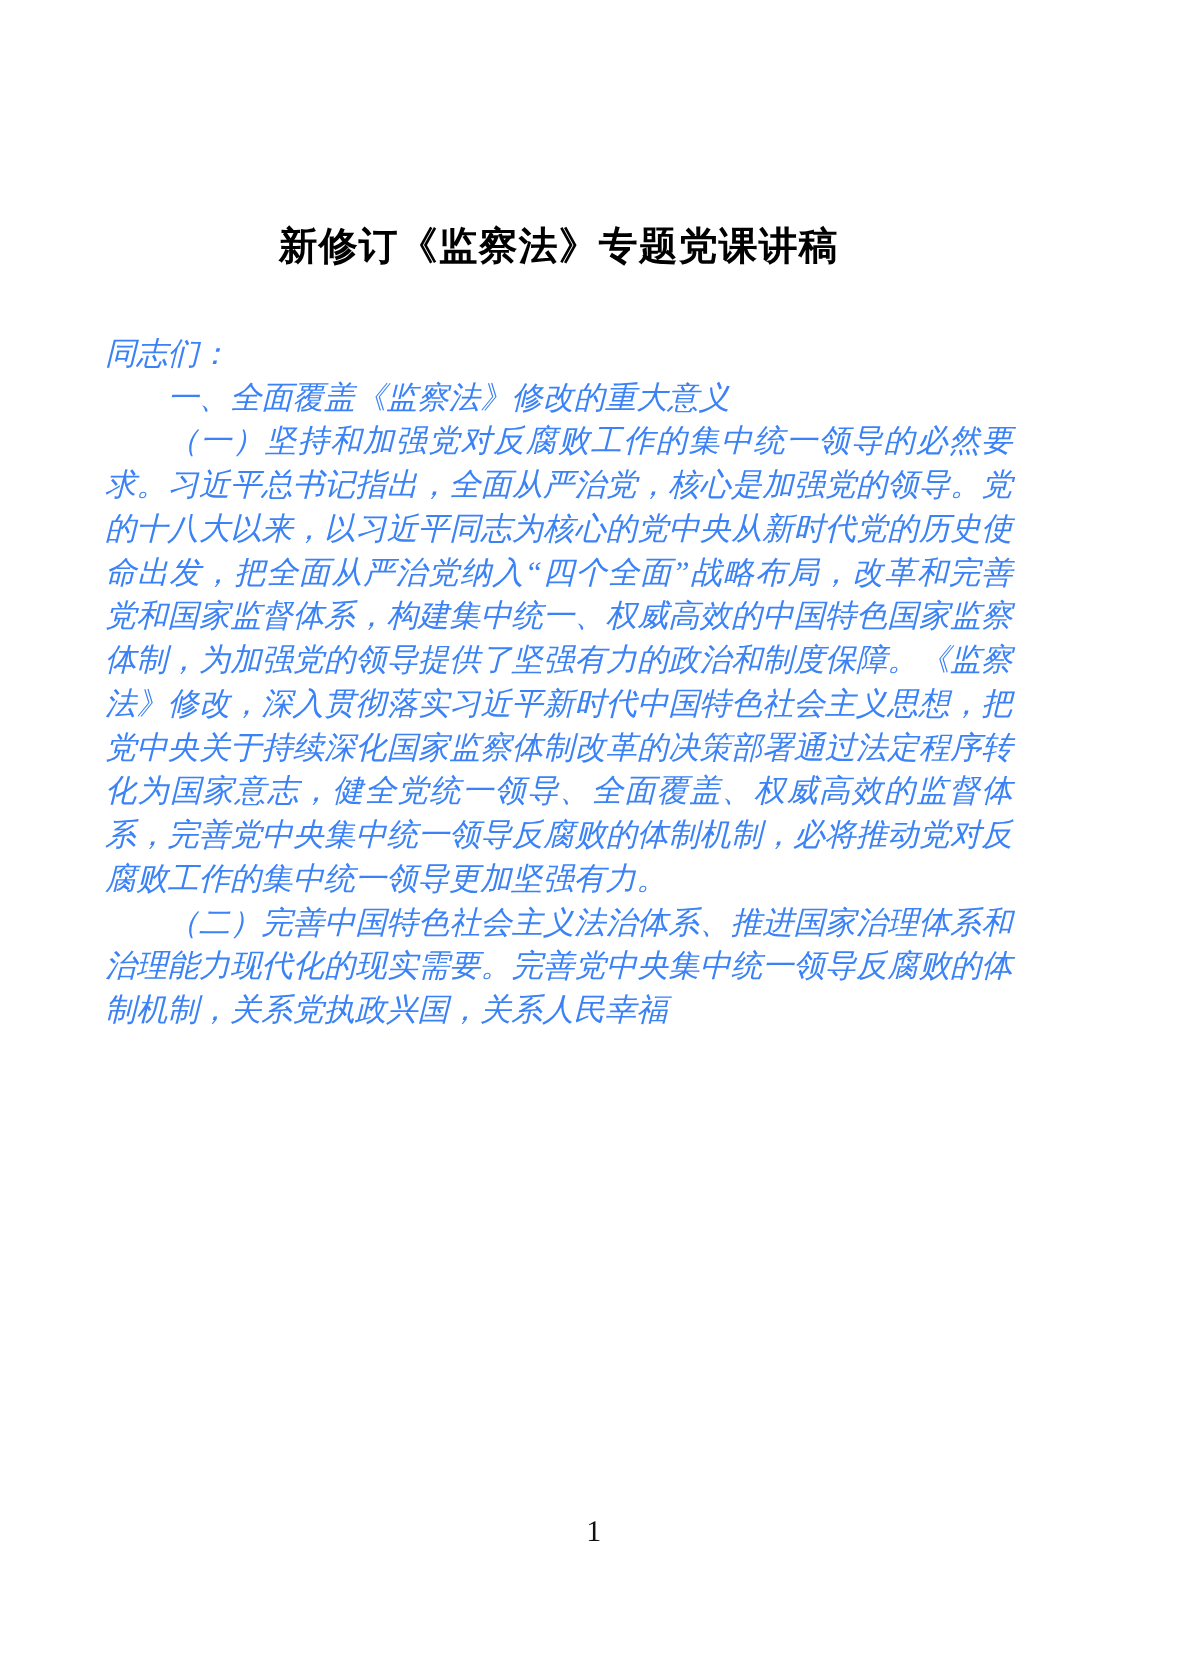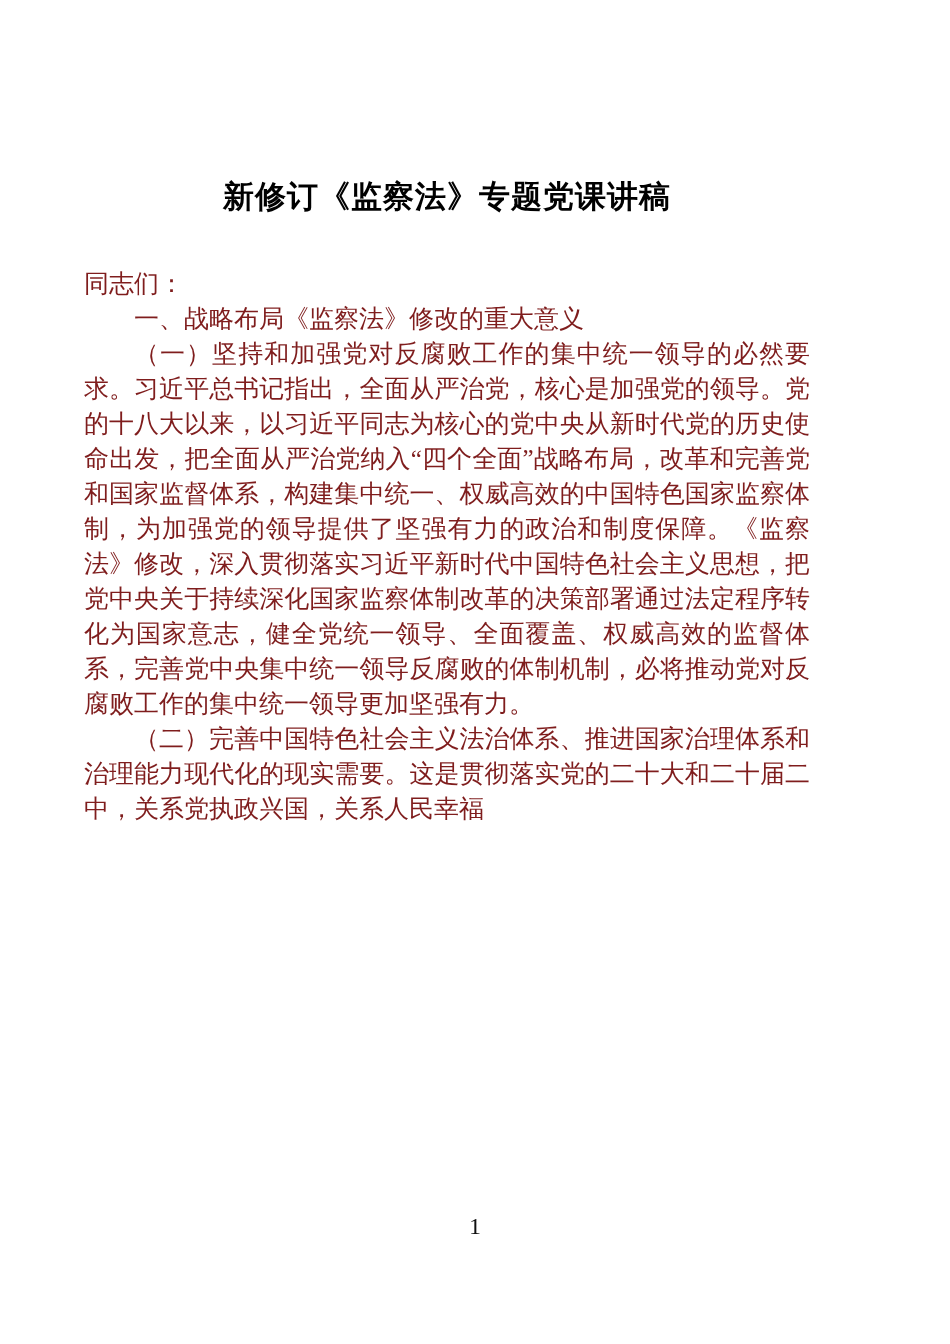--- a/index.html
+++ b/index.html
@@ -28,21 +28,22 @@
     text-align: center;
     letter-spacing: 1px;
     color: #000000;
   }
   .doc-body p {
     margin: 0;
     font-size: 25px;
     line-height: 35px;
     text-align: justify;
     text-justify: inter-character;
-    color: #7f1d1d;
+    color: #3b82f6;
+    font-style: italic;
   }
   .doc-body p.para {
     text-indent: 2em;
   }
   .doc-body p.salutation {
     text-indent: 0;
   }
   .page-number {
     position: absolute;
     bottom: 108px;
@@ -57,21 +58,21 @@
 </head>
 <body>
 
 <div class="page">
   <h1 class="doc-title">新修订《监察法》专题党课讲稿</h1>
 
   <div class="doc-body">
     <p class="salutation">同志们：</p>
 
 
-    <p class="para">一、战略布局《监察法》修改的重大意义</p>
+    <p class="para">一、全面覆盖《监察法》修改的重大意义</p>
 
     <p class="para">（一）坚持和加强党对反腐败工作的集中统一领导的必然要求。习近平总书记指出，全面从严治党，核心是加强党的领导。党的十八大以来，以习近平同志为核心的党中央从新时代党的历史使命出发，把全面从严治党纳入“四个全面”战略布局，改革和完善党和国家监督体系，构建集中统一、权威高效的中国特色国家监察体制，为加强党的领导提供了坚强有力的政治和制度保障。《监察法》修改，深入贯彻落实习近平新时代中国特色社会主义思想，把党中央关于持续深化国家监察体制改革的决策部署通过法定程序转化为国家意志，健全党统一领导、全面覆盖、权威高效的监督体系，完善党中央集中统一领导反腐败的体制机制，必将推动党对反腐败工作的集中统一领导更加坚强有力。</p>
 
-    <p class="para">（二）完善中国特色社会主义法治体系、推进国家治理体系和治理能力现代化的现实需要。这是贯彻落实党的二十大和二十届二中，关系党执政兴国，关系人民幸福</p>
+    <p class="para">（二）完善中国特色社会主义法治体系、推进国家治理体系和治理能力现代化的现实需要。完善党中央集中统一领导反腐败的体制机制，关系党执政兴国，关系人民幸福</p>
   </div>
 
   <div class="page-number">1</div>
 </div>
 
 </body></html>

